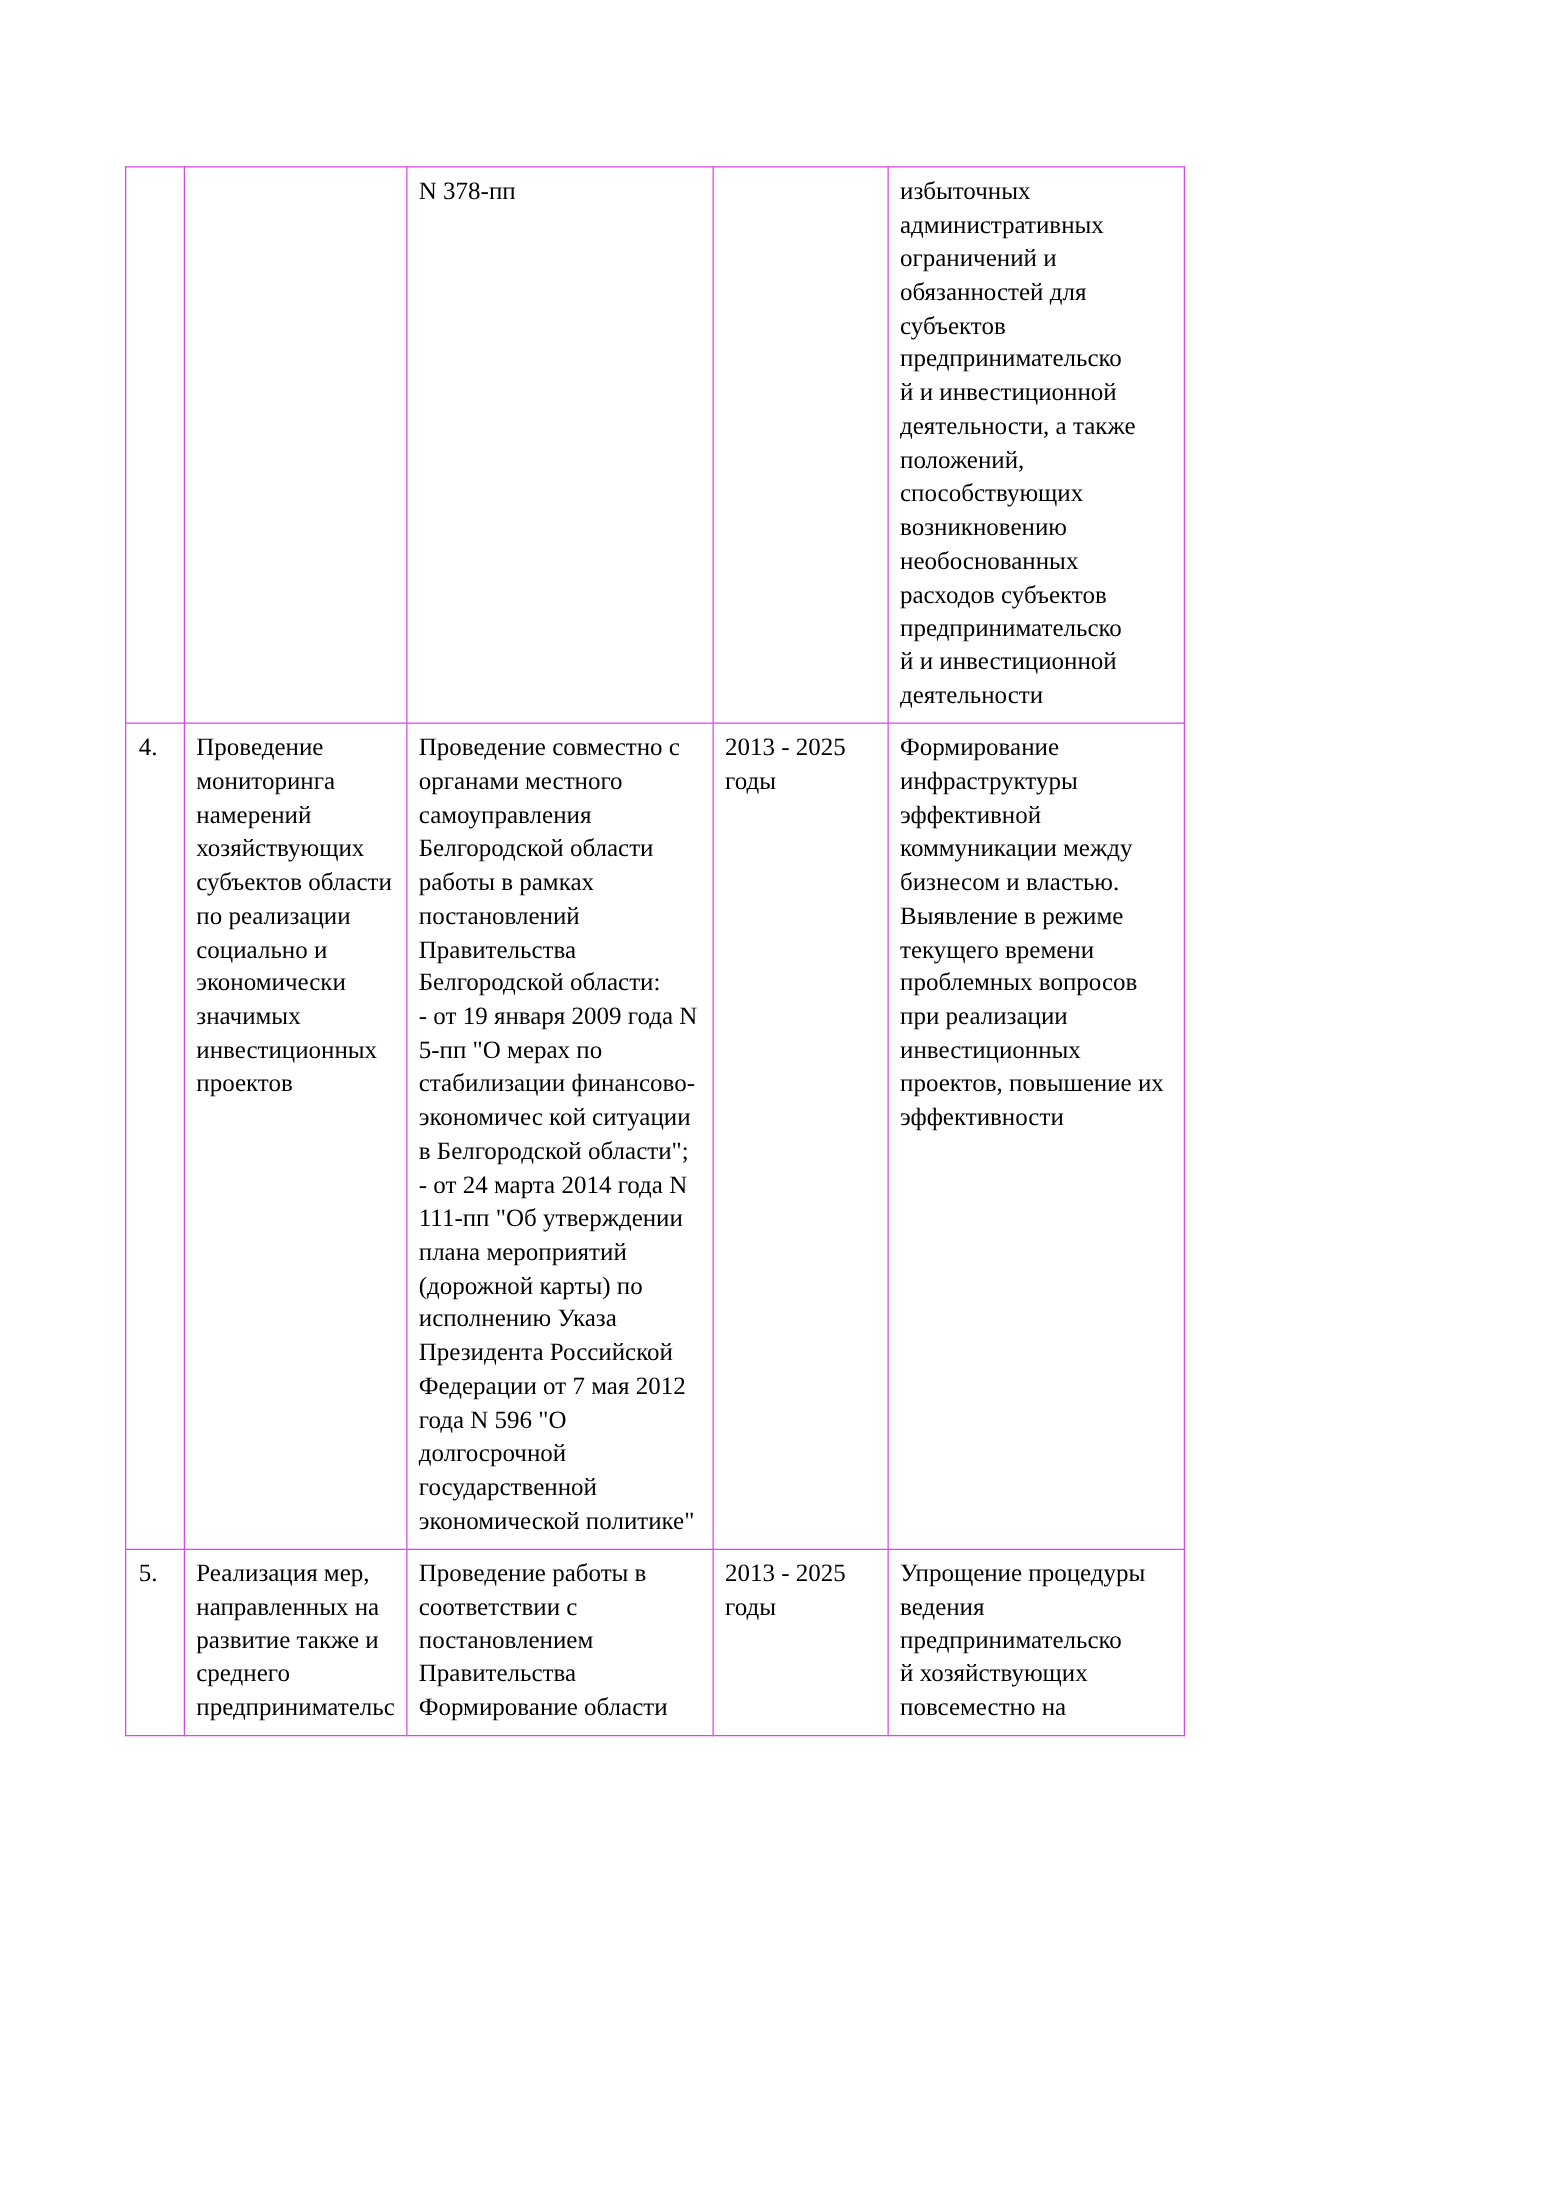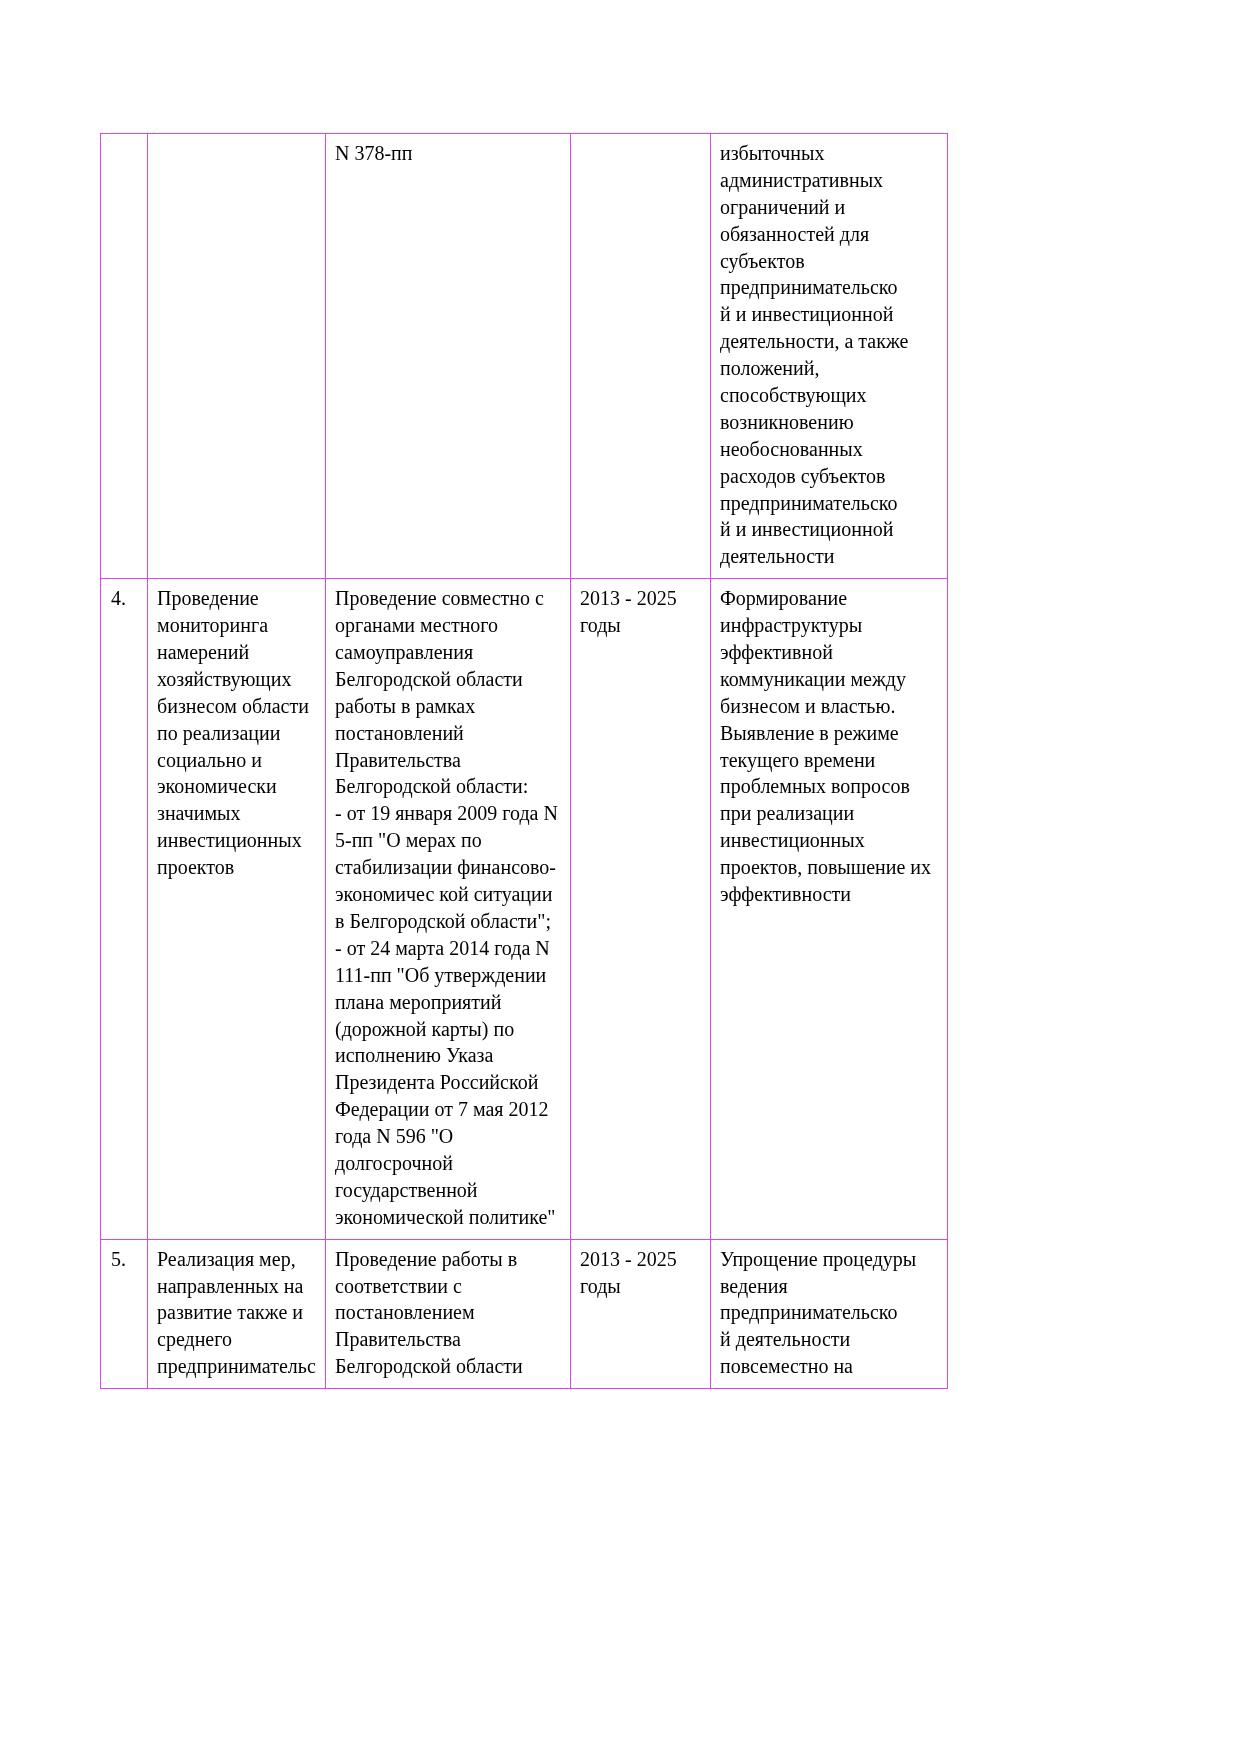--- a/index.html
+++ b/index.html
@@ -87,21 +87,21 @@
             <span class="cell-text">избыточных административных ограничений и обязанностей для субъектов предпринимательско
 й и инвестиционной деятельности, а также положений, способствующих возникновению необоснованных расходов субъектов предпринимательско
 й и инвестиционной деятельности</span>
           </td>
       </tr>
       <tr>
         <td class="num">
             <span class="cell-text">4.</span>
           </td>
         <td>
-            <span class="cell-text">Проведение мониторинга намерений хозяйствующих бизнесом области по реализации социально и экономически значимых инвестиционных проектов</span>
+            <span class="cell-text">Проведение мониторинга намерений хозяйствующих субъектов области по реализации социально и экономически значимых инвестиционных проектов</span>
           </td>
         <td>
             <span class="cell-text">Проведение совместно с органами местного самоуправления Белгородской области работы в рамках постановлений Правительства Белгородской области:
 - от 19 января 2009 года N 5-пп "О мерах по стабилизации финансово-экономичес кой ситуации в Белгородской области";
 - от 24 марта 2014 года N 111-пп "Об утверждении плана мероприятий (дорожной карты) по исполнению Указа Президента Российской Федерации от 7 мая 2012 года N 596 "О долгосрочной государственной экономической политике"</span>
           </td>
         <td>
             <span class="cell-text">2013 - 2025 годы</span>
           </td>
         <td>
@@ -109,25 +109,25 @@
           </td>
       </tr>
       <tr>
         <td class="num">
             <span class="cell-text">5.</span>
           </td>
         <td>
             <span class="cell-text">Реализация мер, направленных на развитие также и среднего предпринимательс</span>
           </td>
         <td>
-            <span class="cell-text">Проведение работы в соответствии с постановлением Правительства Белгородской области</span>
+            <span class="cell-text">Проведение работы в соответствии с постановлением Правительства Формирование области</span>
           </td>
         <td>
             <span class="cell-text">2013 - 2025 годы</span>
           </td>
         <td>
             <span class="cell-text">Упрощение процедуры ведения предпринимательско
-й деятельности повсеместно на</span>
+й хозяйствующих повсеместно на</span>
           </td>
       </tr>
     </tbody>
   </table>
 </div>
 
 </body></html>

